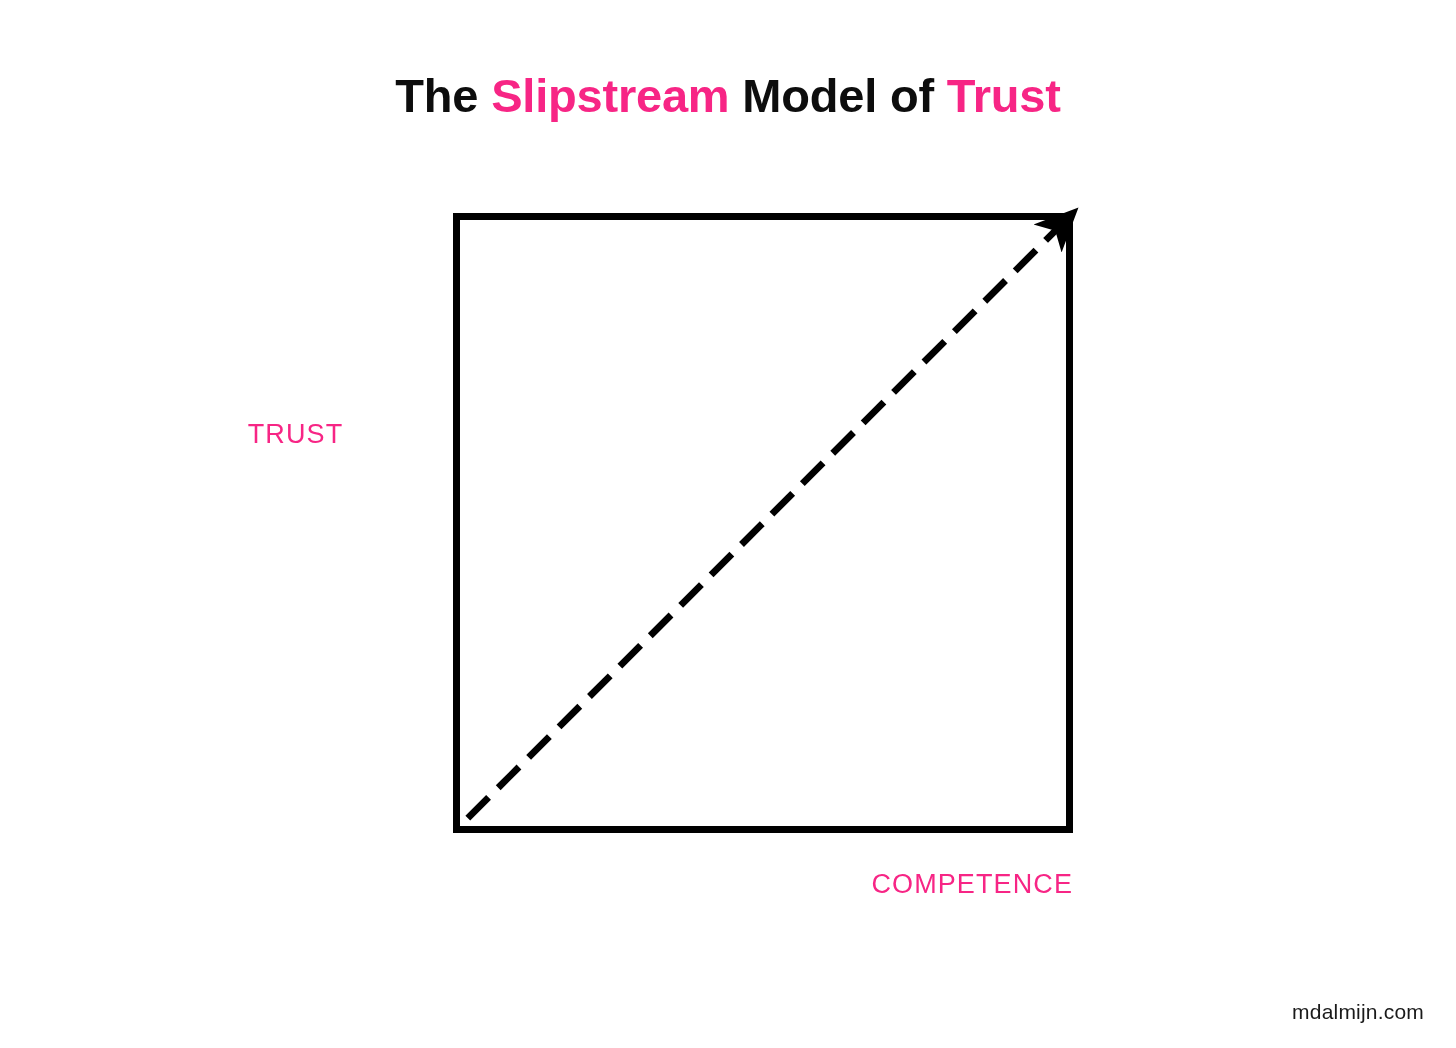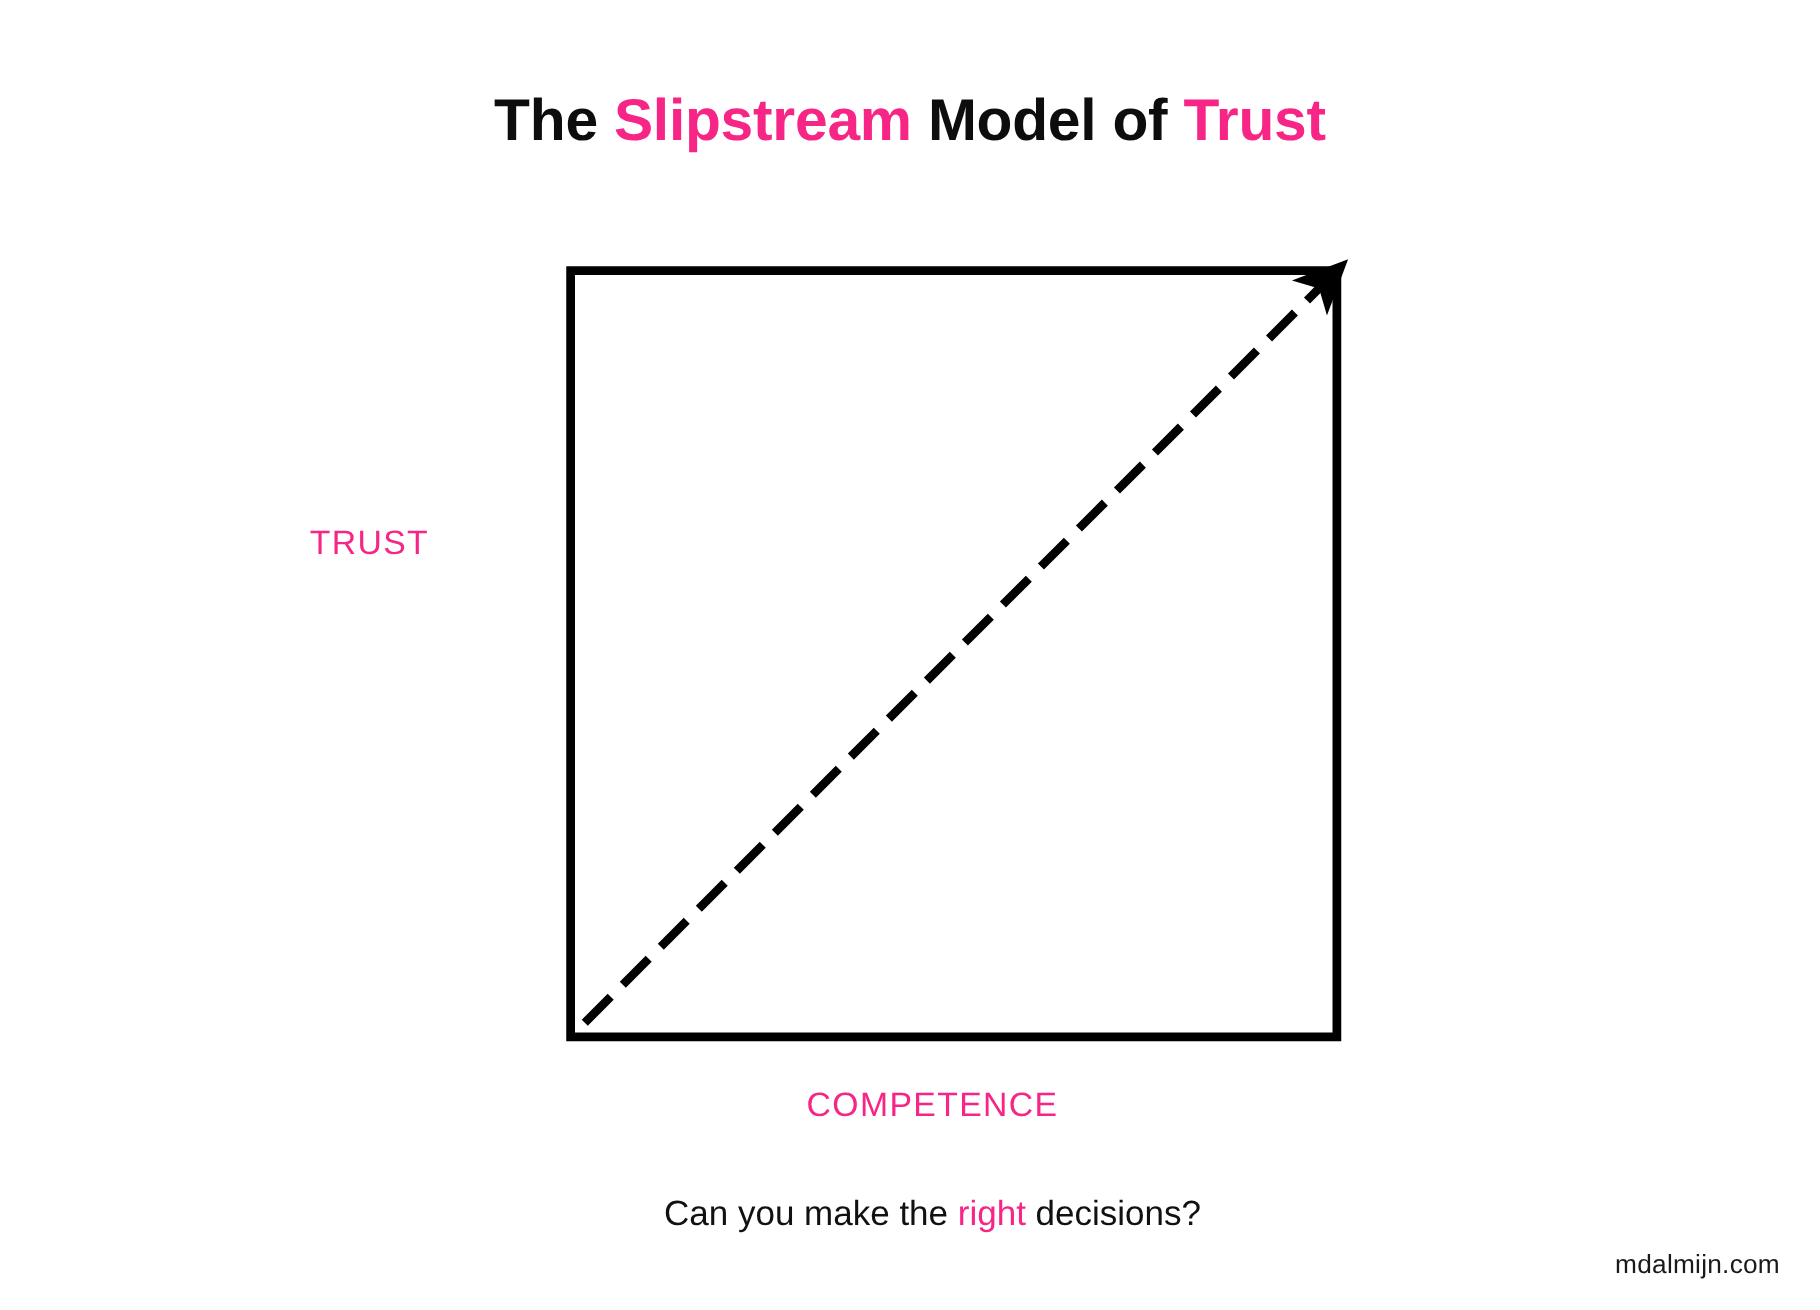--- a/index.html
+++ b/index.html
@@ -72,24 +72,24 @@
     margin-top: 52px;
     font-size: 28px;
     line-height: 41px;
     color: #111111;
   }
   #y-axis-sub .hl { color: #F72585; }
 
   
   #x-axis-group {
     position: absolute;
-    left: 436px;
+    left: 453px;
     top: 870px;
     width: 620px;
-    text-align: center;
+    text-align: right;
   }
   #x-axis-title {
     font-size: 27px;
     letter-spacing: 1.1px;
     color: #F72585;
     line-height: 1.1;
   }
   #x-axis-sub {
     margin-top: 52px;
     font-size: 28px;
@@ -127,18 +127,15 @@
     <line x1="8" y1="612" x2="612" y2="8" stroke="#000000" stroke-width="7" stroke-dasharray="30 14" stroke-linecap="butt" marker-end="url(#arrowhead)"></line>
   </svg>
 </div>
 
 <div id="y-axis-group">
   <div id="y-axis-title">TRUST</div>
 </div>
 
 <div id="x-axis-group">
   <div id="x-axis-title">COMPETENCE</div>
-  <div id="x-axis-sub">
-    <span>Can you make the </span><span class="hl">right</span><span> decisions?</span>
-  </div>
 </div>
 
 <div id="watermark">mdalmijn.com</div>
 
 </body></html>

